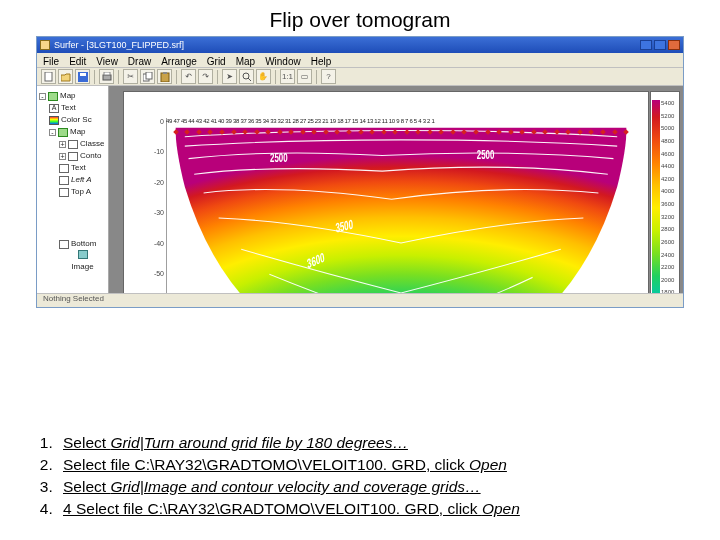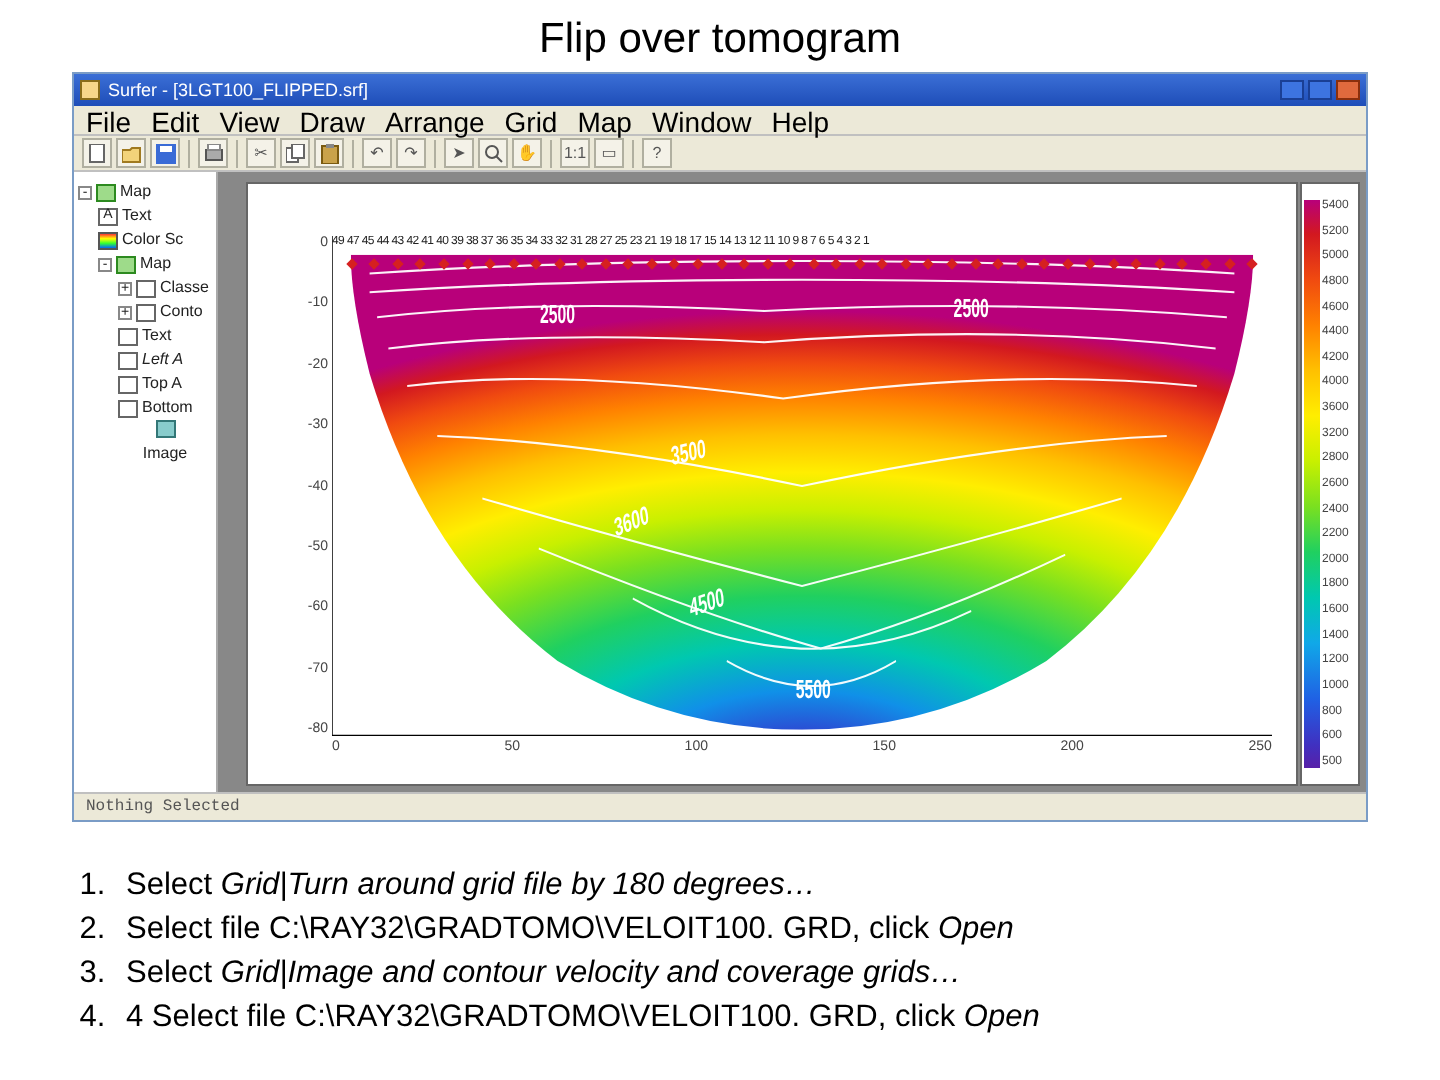--- a/index.html
+++ b/index.html
@@ -12,21 +12,21 @@
   }
   .slide-title {
     text-align: center;
     font-size: 21px;
     padding: 8px 0 4px 0;
   }
   .app-window {
     margin: 0 36px;
     border: 1px solid #7a9cc6;
     background: #0ea5e9;
-    height: 375px;
+    height: 272px;
     position: relative;
     overflow: hidden;
   }
   .titlebar {
     height: 16px;
     background: linear-gradient(#3b6fd6, #1e4db8);
     display: flex;
     align-items: center;
     padding: 0 3px;
     gap: 4px;
@@ -44,22 +44,22 @@
   .titlebar .winbtn { width:12px; height:10px; background:#3d74e0; border:1px solid #1a3f94; }
   .titlebar .winclose { background:#e06a3d; border-color:#8a2f0c; }
 
   .menubar {
     height: 15px;
     background:#ece9d8;
     border-bottom:1px solid #c0c0c0;
     display:flex;
     gap:10px;
     padding:0 6px;
-    font-size:14px;
-    align-items:flex-start;
+    font-size:10px;
+    align-items:flex-end;
   }
   .toolbar {
     height:18px;
     background:#ece9d8;
     border-bottom:1px solid #c0c0c0;
     display:flex;
     gap:2px;
     padding:1px 4px;
     align-items:center;
   }
@@ -141,28 +141,29 @@
     display:flex; padding:0 4px;
   }
   .shot-dots span{ flex:1; display:flex; justify-content:center; }
   .shot-dots b { width:4px; height:4px; transform:rotate(45deg); background:#d62020; display:block; }
 
   svg.tomo { width:100%; height:100%; display:block; }
 
   .statusbar {
     position:absolute; left:0; right:0; bottom:0; height:14px;
     background:#ece9d8; border-top:1px solid #c0c0c0;
-    font-size:8px; color:#555; display:flex; align-items:center; padding:0 6px;font-family:Liberation Mono, monospace;
+    font-size:8px; color:#555; display:flex; padding:0 6px;
   }
 
   .instructions {
     position:absolute;
     left:27px; top:432px;
     font-size:15.5px;
     line-height:22px;
+    text-decoration:underline;
   }
   .instructions ol { list-style-position:outside; padding-left:30px; }
   .instructions li { padding-left:6px; }
   .em { font-style:italic; }
 </style>
 </head>
 <body>
 
 <div class="slide-title">Flip over tomogram</div>
 
@@ -282,21 +283,21 @@
           <span>Text</span>
         </div>
       <div class="tree-node indent" style="padding-left:20px;font-style:italic;">
           <span class="glyph g-left"></span>
           <span>Left A</span>
         </div>
       <div class="tree-node indent" style="padding-left:20px;">
           <span class="glyph g-left"></span>
           <span>Top A</span>
         </div>
-      <div class="tree-node indent" style="padding-left:20px;">
+      <div class="tree-node indent" style="padding-left:20px;margin-top:40px;">
           <span class="glyph g-botm"></span>
           <span>Bottom</span>
         </div>
       <div class="tree-node indent" style="padding-left:20px;flex-direction:column;">
           <span class="glyph g-image"></span>
           <span>Image</span>
         </div>
     </div>
 
     <div class="canvas-wrap">

